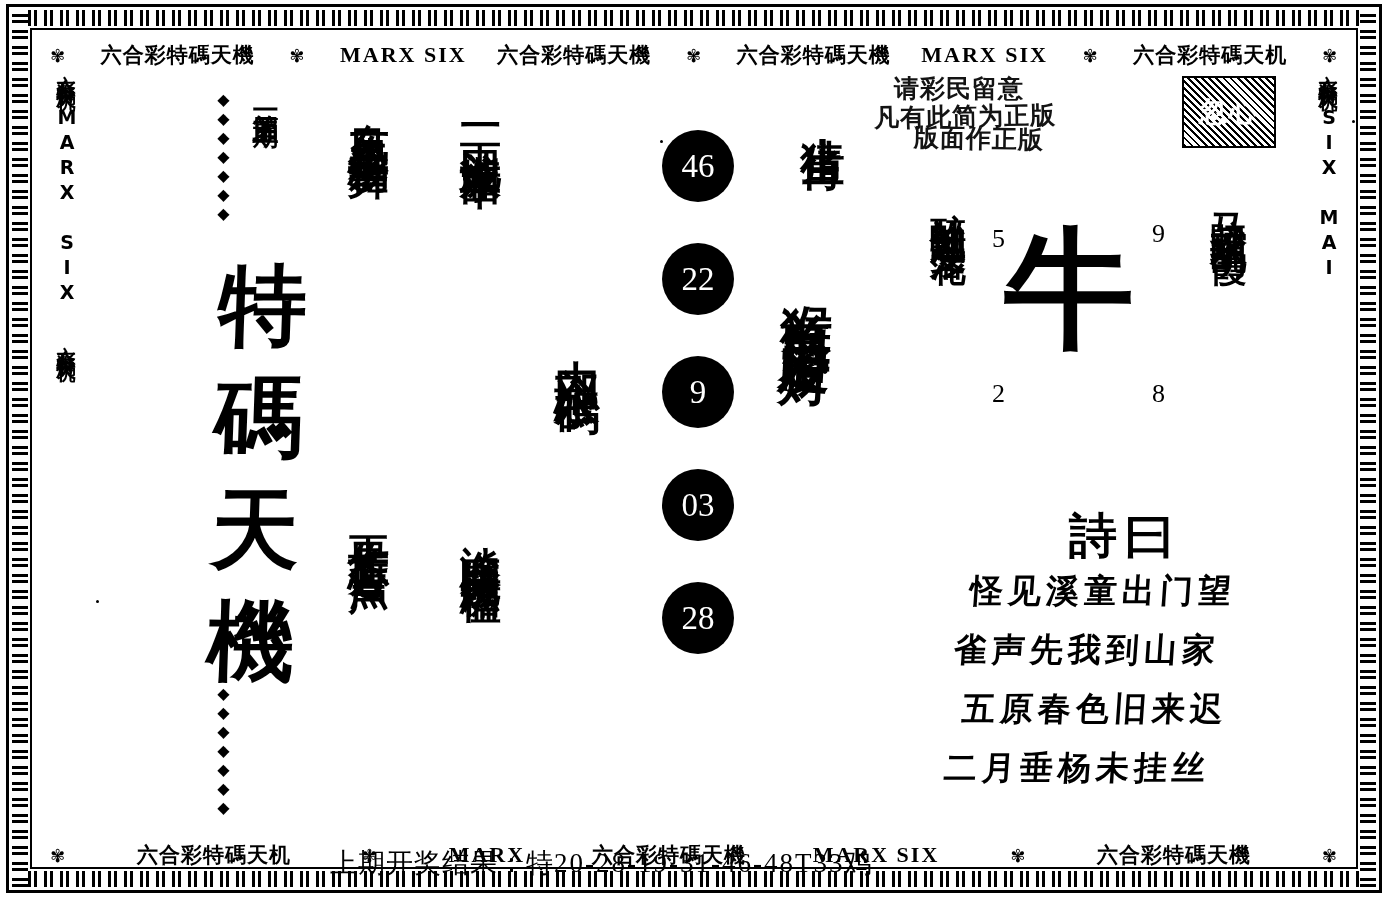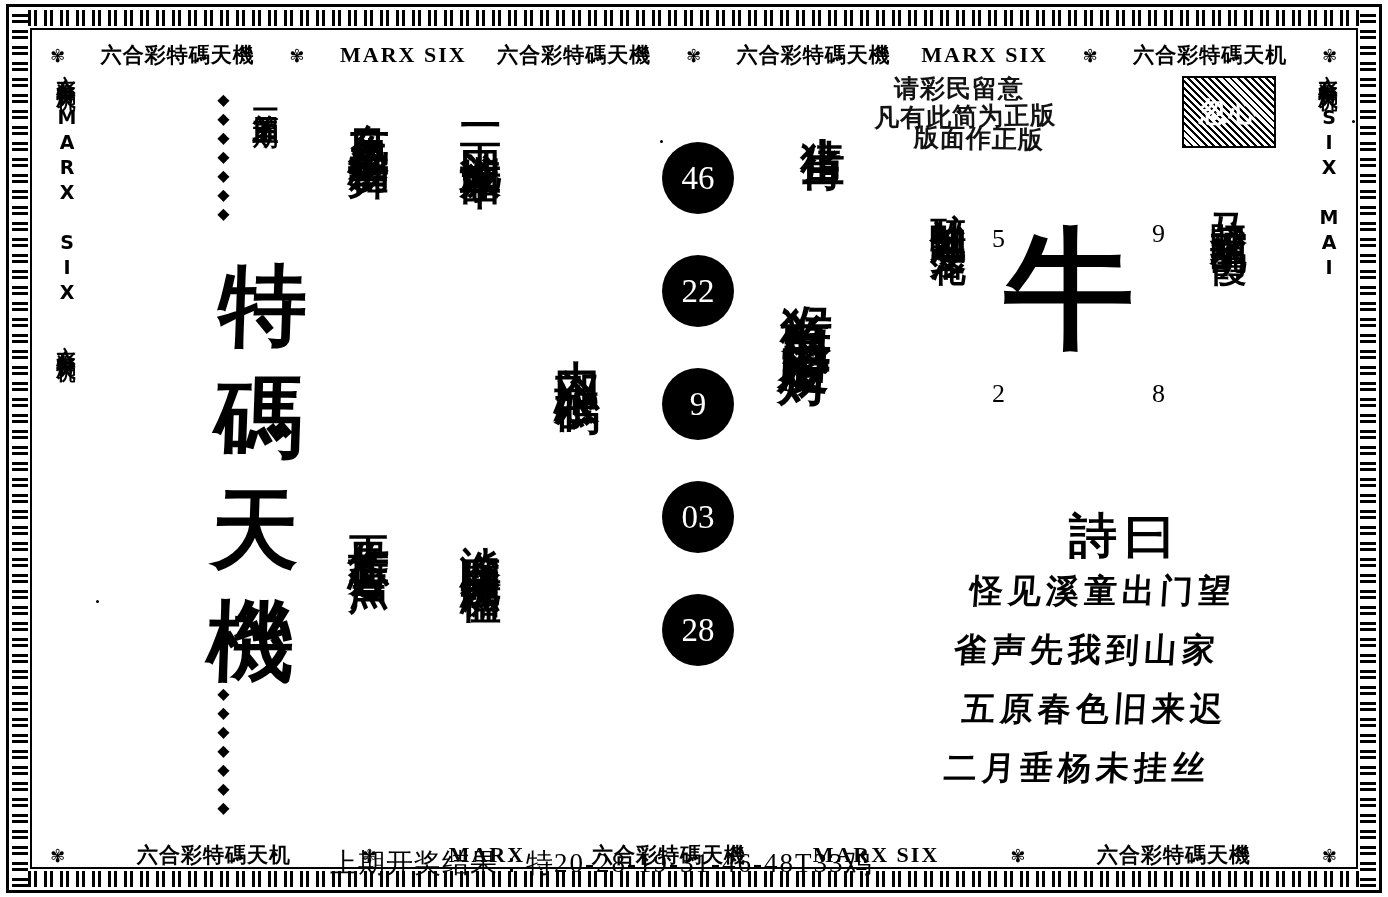--- a/index.html
+++ b/index.html
@@ -196,21 +196,21 @@
     font-size: 45px;
     letter-spacing: 8px;
     font-weight: bold;
     font-family: "DejaVu Serif", serif;
   }
 
   
   .balls {
     position: absolute;
     left: 578px;
-    top: 68px;
+    top: 56px;
     width: 80px;
   }
   .ball {
     width: 72px;
     height: 72px;
     border-radius: 50%;
     background: #000;
     color: #fff;
     font-family: "Liberation Serif", serif;
     font-size: 33px;

